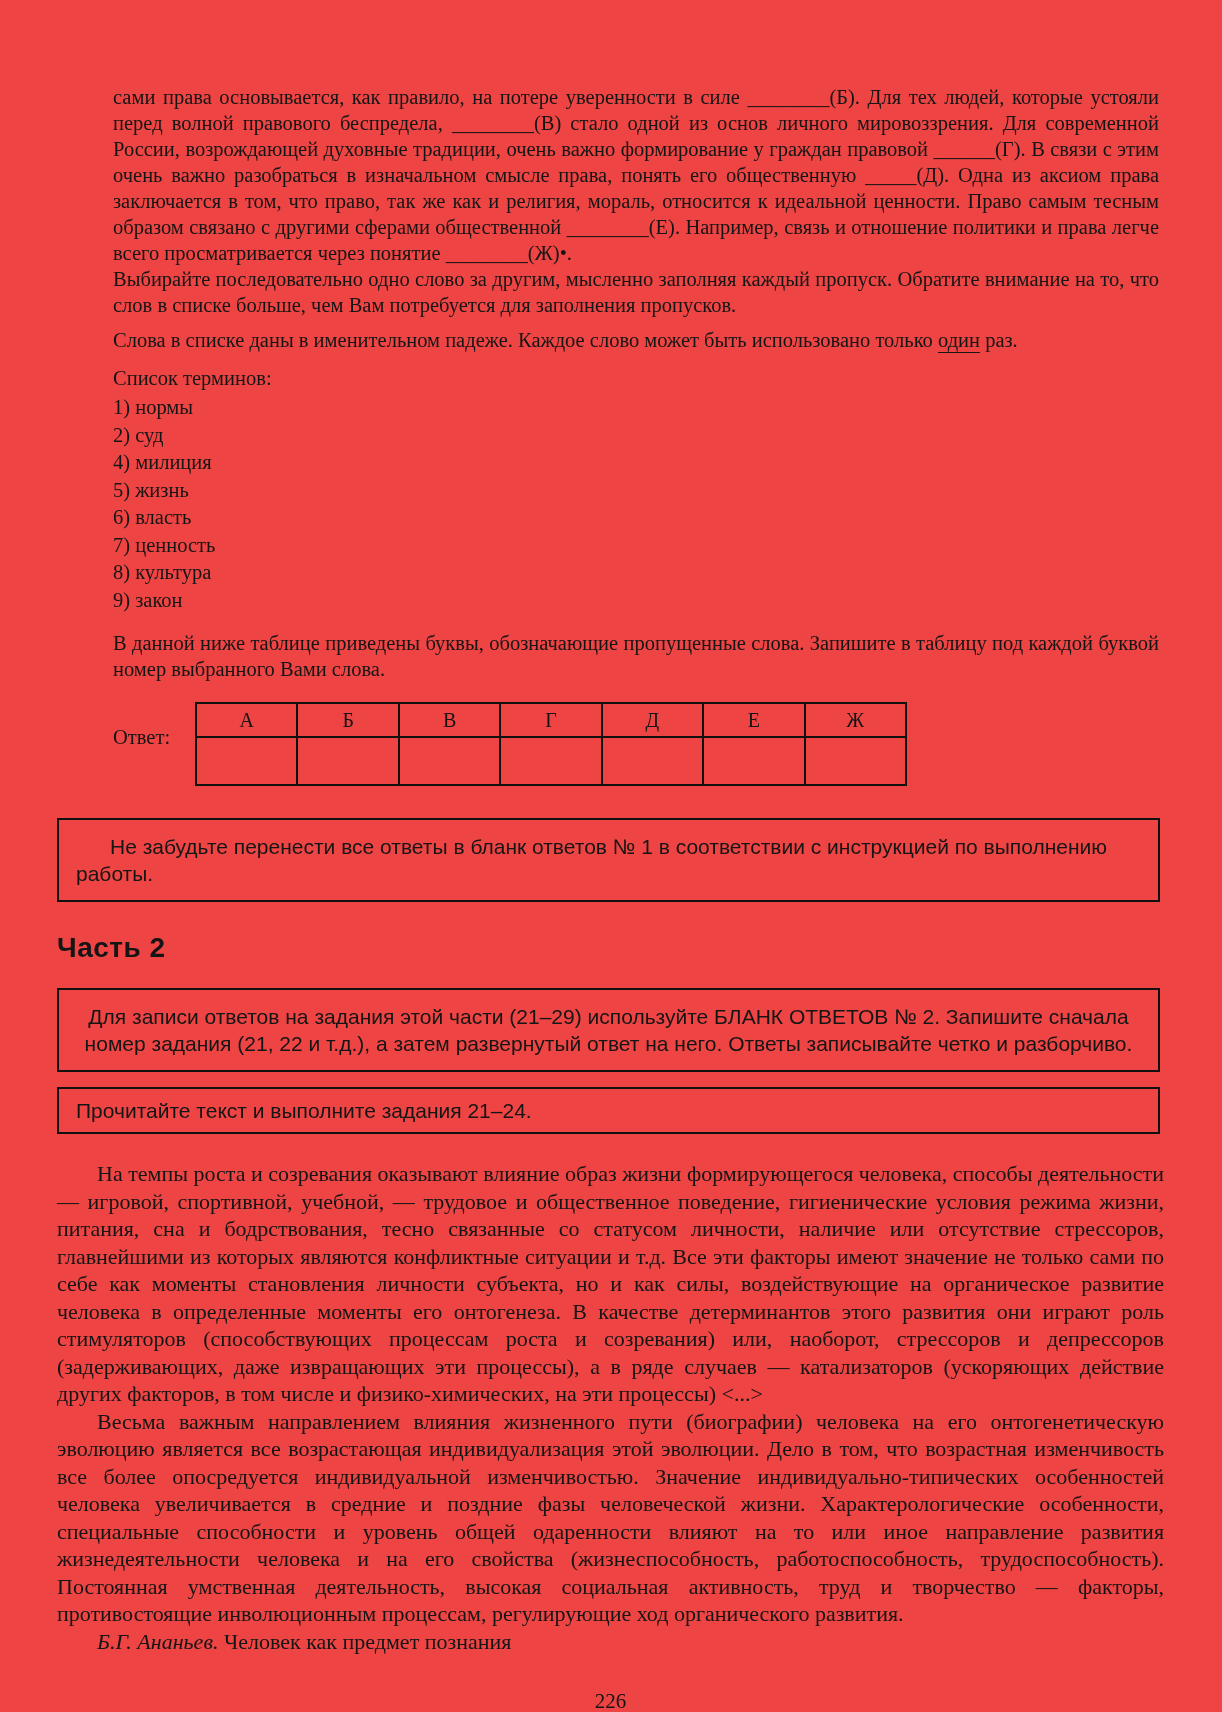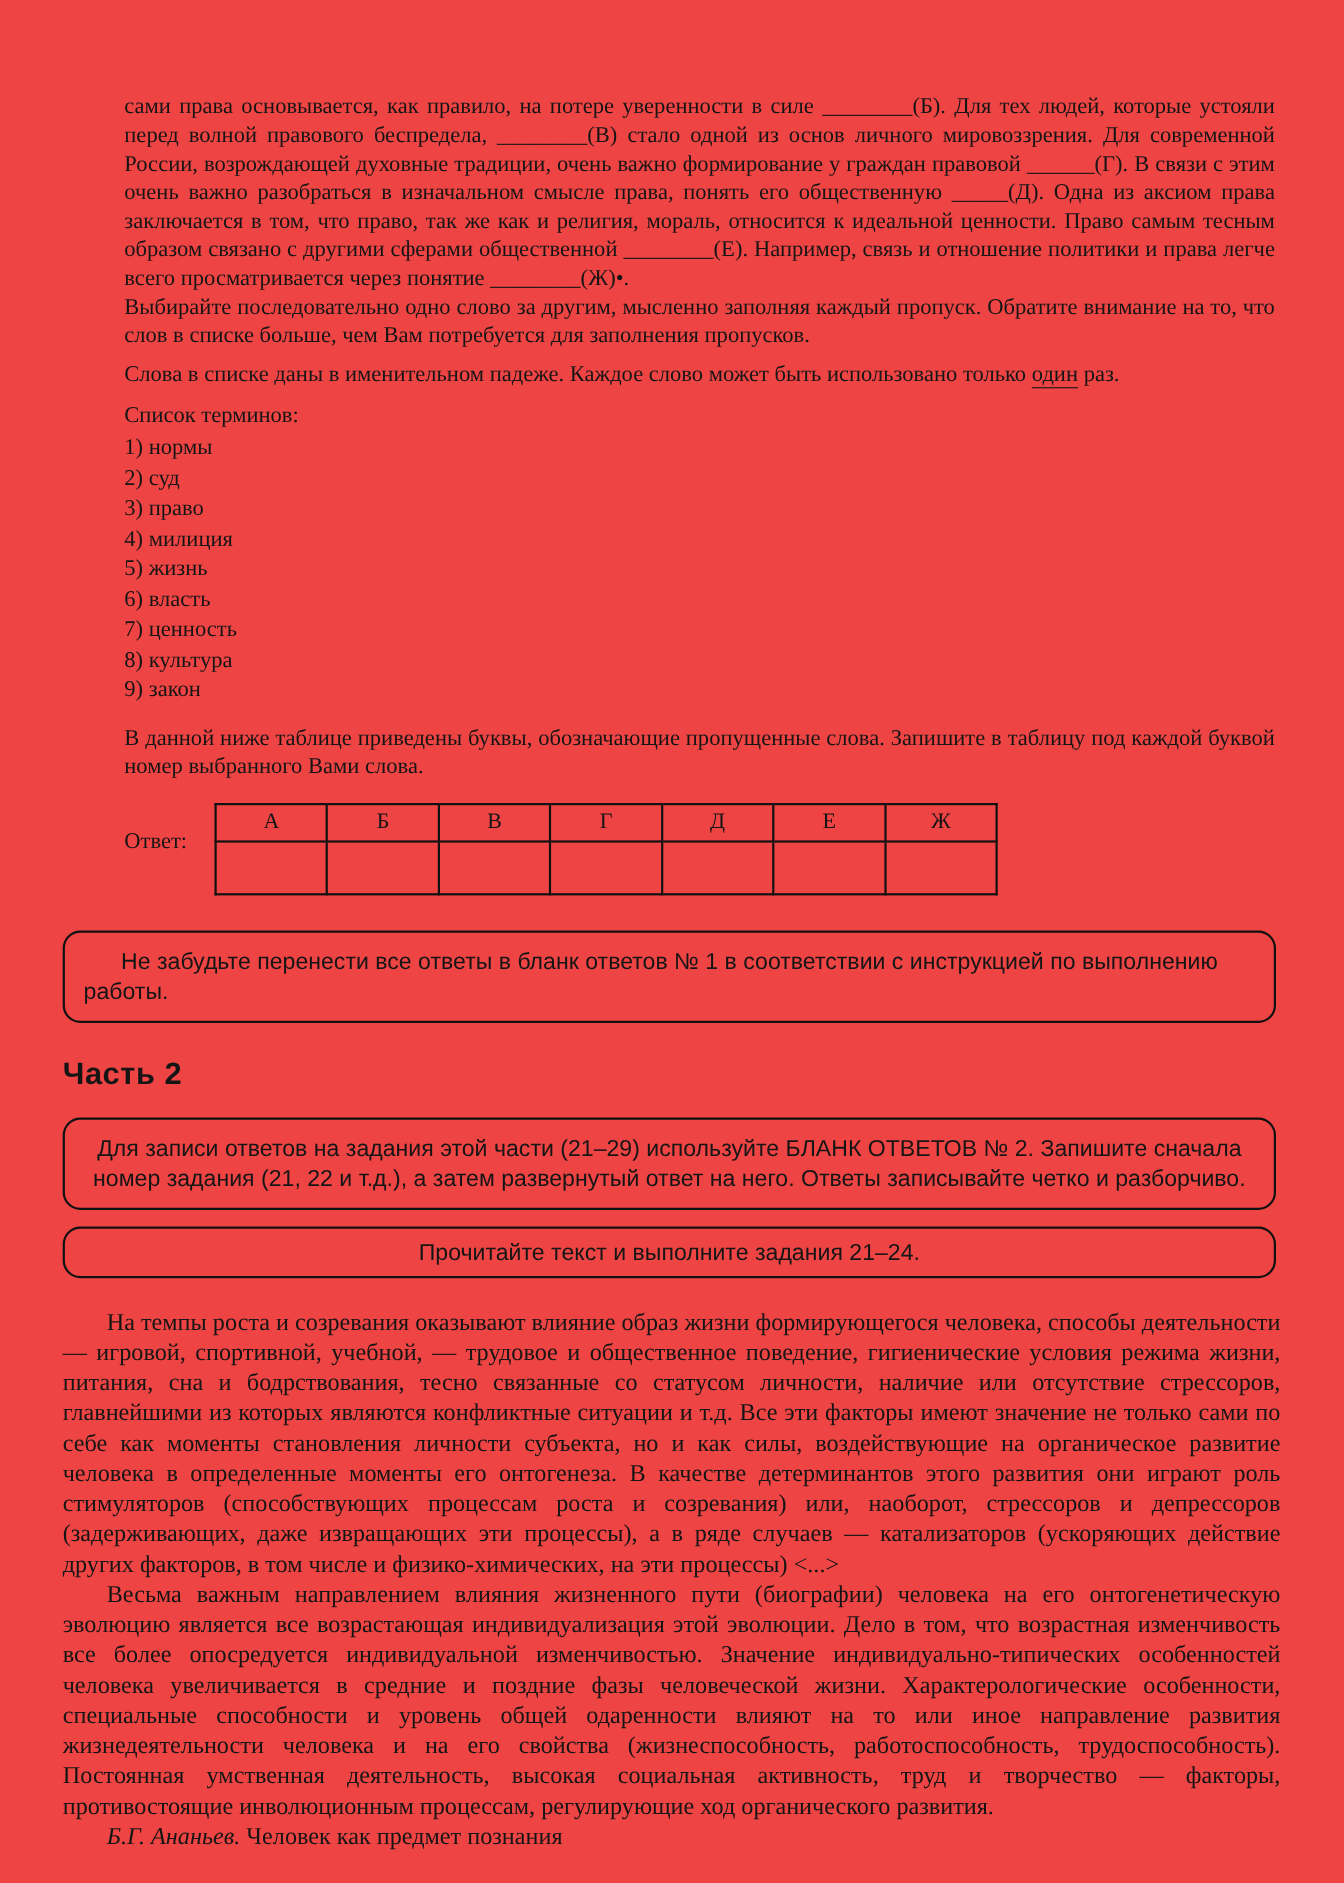--- a/index.html
+++ b/index.html
@@ -7,21 +7,21 @@
     position:relative;
     width:1222px; height:1712px;
     margin:0 auto;
     background:#ef4444;
     color:#151515;
     box-sizing:border-box;
     padding:84px 58px 0 57px;
     overflow:hidden;
     font-family:"Liberation Serif", serif;
   }
-  .sans  { font-family:"Liberation Sans", sans-serif;border-radius:16px; }
+  .sans  { font-family:"Liberation Sans", sans-serif; }
 
   
   .task-block { margin-left:56px; width:1046px; }
   .task-par {
     font-size:20.5px; line-height:26px;
     text-align:justify; margin:0;
   }
   .task-note { margin-top:9px; }
   .task-note2 { margin-top:0; }
   .uword { border-bottom:1.6px solid #151515; padding-bottom:1px; }
@@ -57,21 +57,21 @@
   .box-transfer { margin-top:32px; }
   .box-transfer p { margin:0; text-indent:34px; }
   .part-title {
     font-size:28px; font-weight:bold;
     margin:30px 0 24px 0;
     letter-spacing:0.5px;
   }
   .box-instruction { }
   .box-instruction p { margin:0;text-align:center; }
   .box-reading { margin-top:15px; padding:8px 17px; }
-  .box-reading p { margin:0; text-align:center; }
+  .box-reading p { margin:0; text-align:left; }
 
   .reading { margin-top:26px; width:1107px; }
   .reading p {
     font-size:22px; line-height:27.5px;
     text-align:justify; text-indent:40px;
     margin:0;
   }
   .attribution {
     font-size:22px;
     text-align:right;
@@ -97,21 +97,20 @@
     <p class="task-par task-note2">Выбирайте последовательно одно слово за другим, мысленно заполняя каждый пропуск. Обратите внимание на то, что слов в списке больше, чем Вам потребуется для заполнения пропусков.</p>
 
     <p class="task-par task-note"><span>Слова в списке даны в именительном падеже. Каждое слово может быть использовано только </span><span class="uword">один</span><span> раз.</span></p>
 
     <p class="terms-heading">Список терминов:</p>
 
     <div class="terms">
       <div class="terms-col left">
         <span>1) нормы</span>
         <span>2) суд</span>
-        <span>3) право</span>
         <span>4) милиция</span>
         <span>5) жизнь</span>
       </div>
       <div class="terms-col">
         <span>6) власть</span>
         <span>7) ценность</span>
         <span>8) культура</span>
         <span>9) закон</span>
       </div>
     </div>

